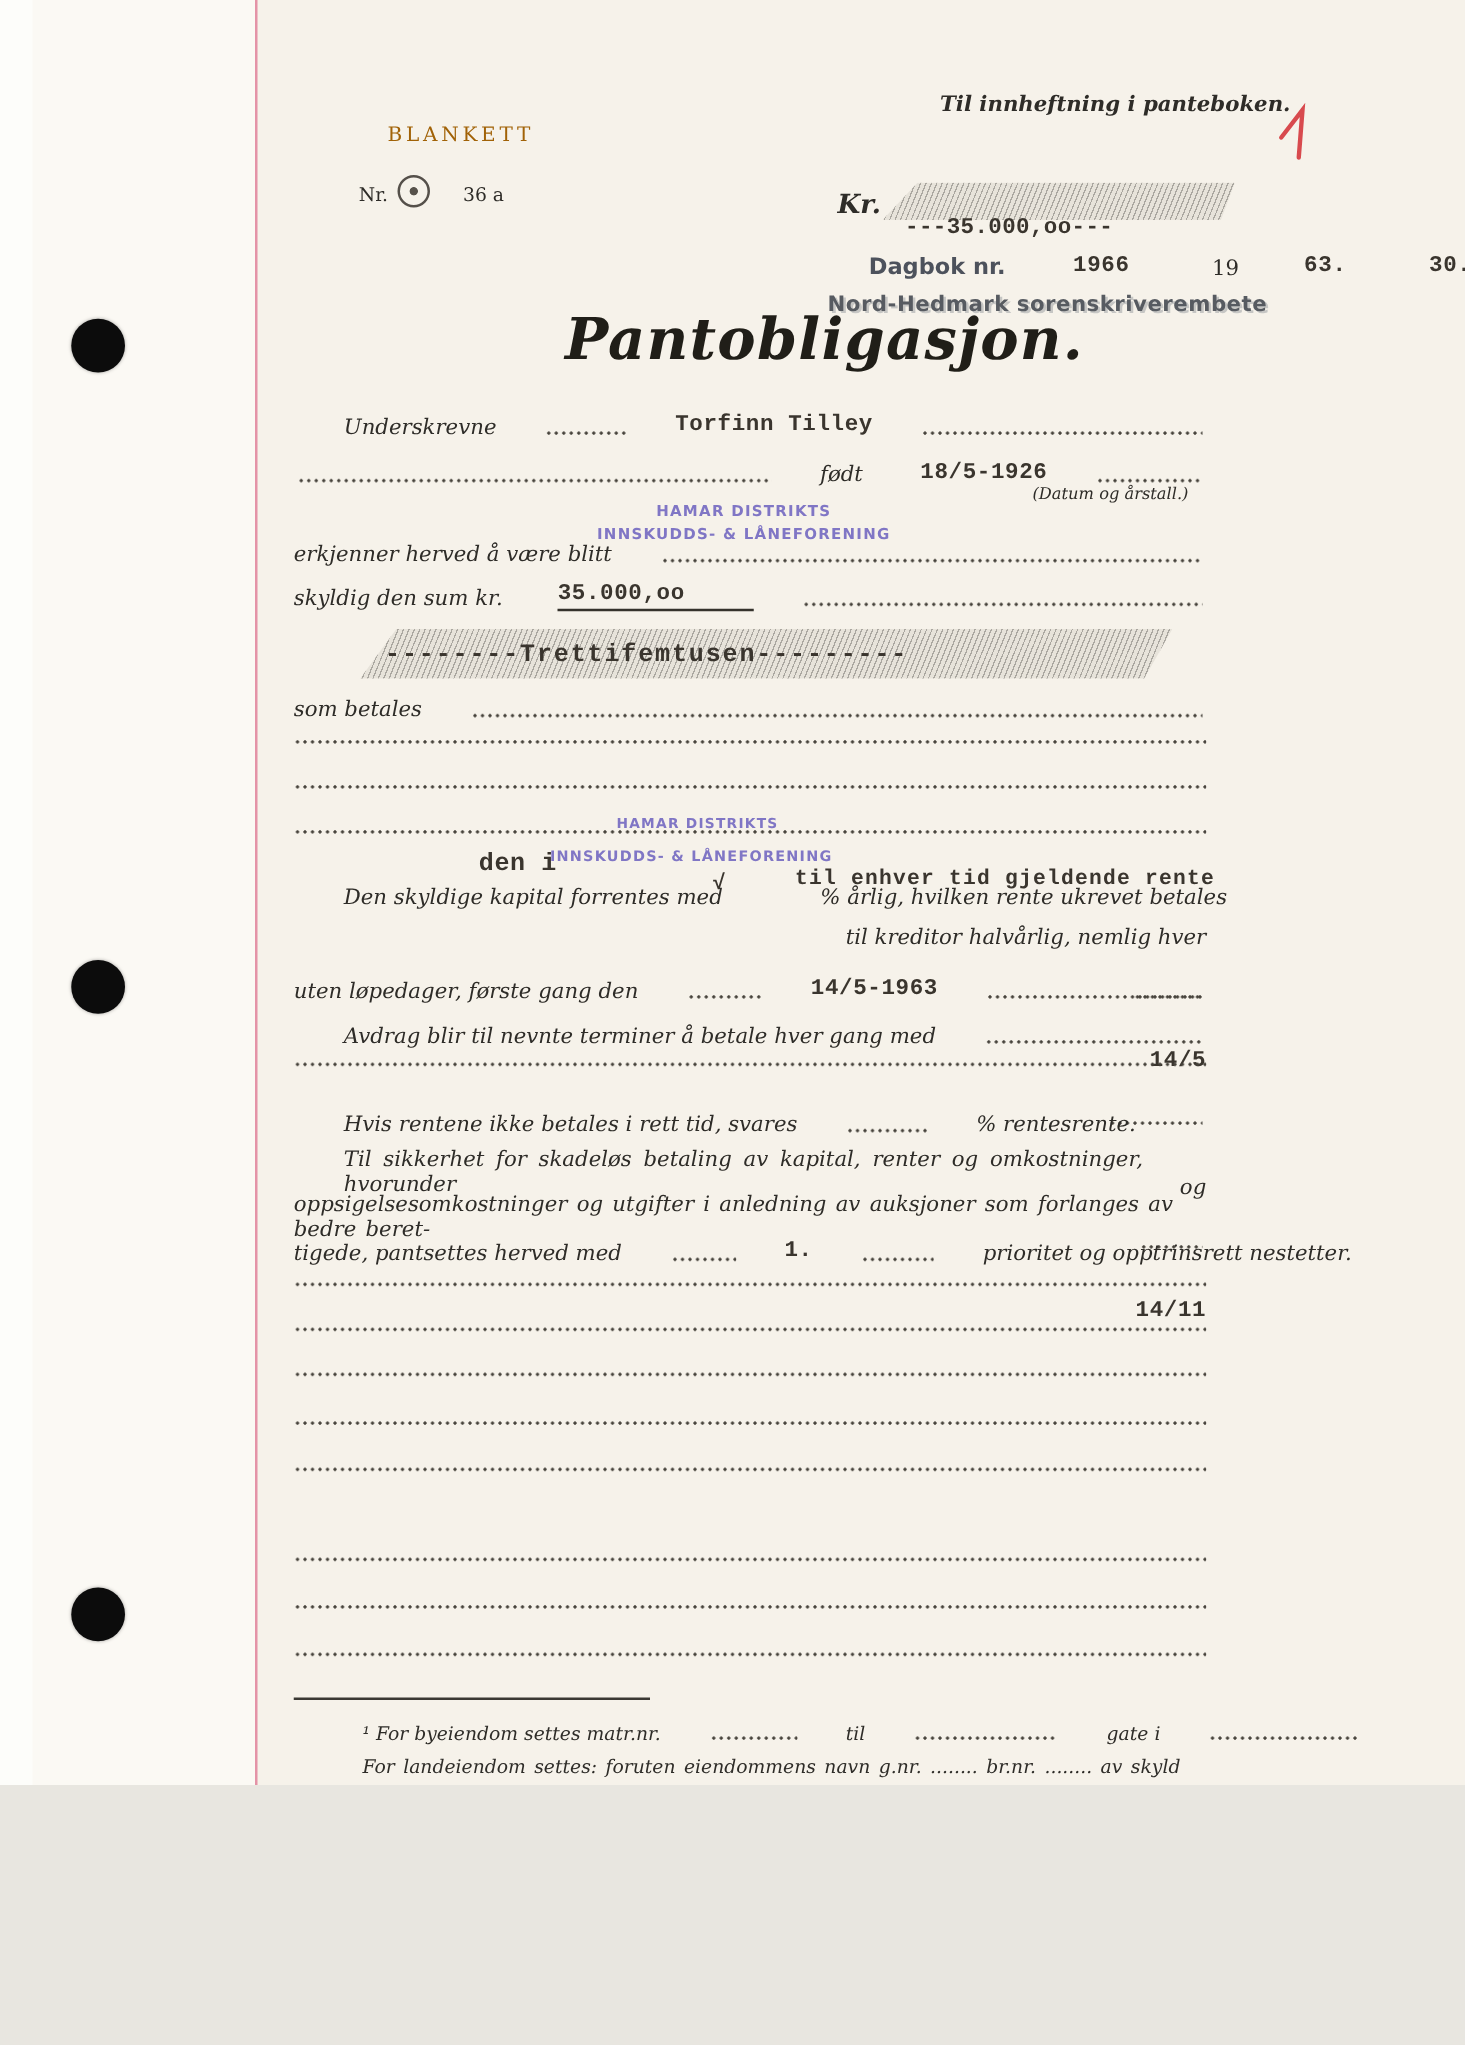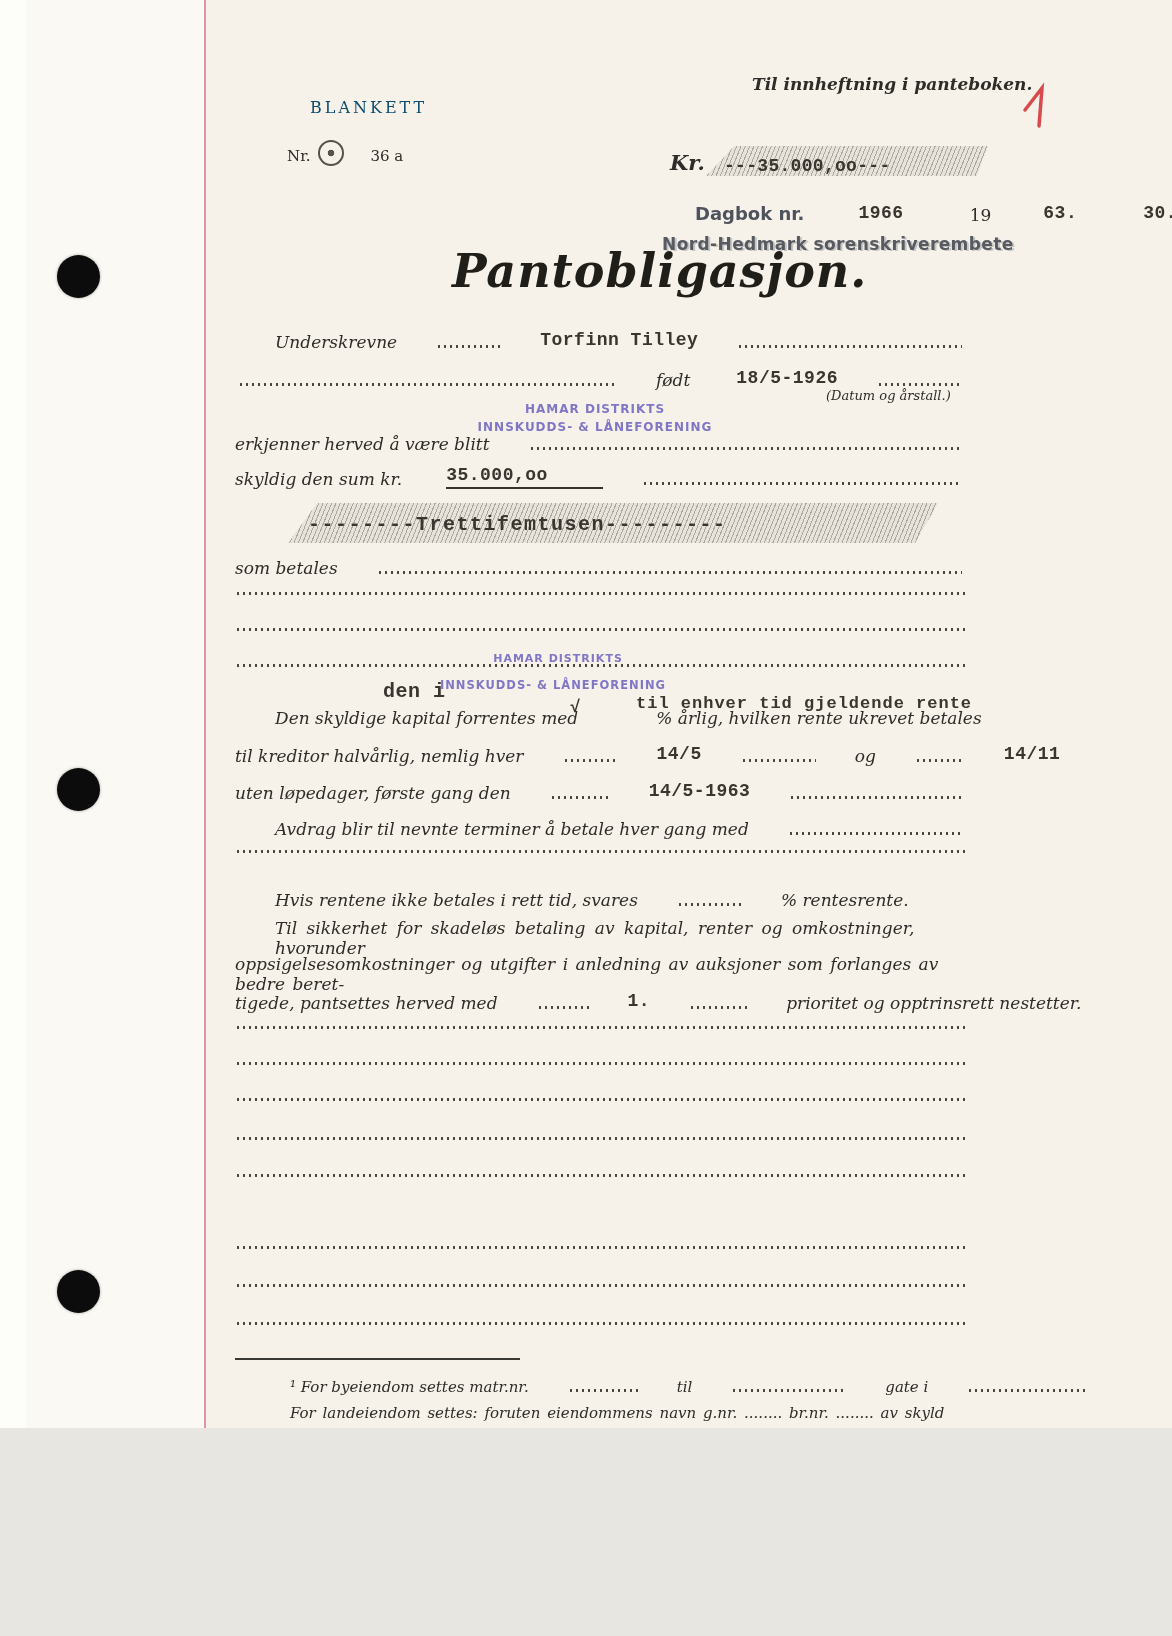--- a/index.html
+++ b/index.html
@@ -32,21 +32,21 @@
            font-weight:700; color:#8076c5; letter-spacing:1px; text-align:center;
            font-style:normal; font-size:12px; z-index:4; }
   .stamped { font-family:"DejaVu Sans","Liberation Sans",sans-serif; font-style:normal;
              font-weight:700; color:#4d525c; }
   .hatch { position:absolute;
            background:
              repeating-linear-gradient(112deg, rgba(72,70,66,.38) 0 1px, rgba(0,0,0,0) 1px 4px),
              linear-gradient(#e7e3da,#e7e3da); }
   .doc-title { position:absolute; left:452px; top:244px; font-size:46px; font-weight:700;
                font-style:italic; letter-spacing:1px; color:#201e18; }
-  .blankett { position:absolute; left:310px; top:98px; font-size:16px; letter-spacing:3px; color:#0c4a6e; }
+  .blankett { position:absolute; left:310px; top:98px; font-size:16px; letter-spacing:3px; color:#a16207; }
   .uline { border-bottom:2px solid #35322c; padding-right:55px; }
   .seal { display:inline-block; width:22px; height:22px; border-radius:50%;
           border:2px solid #55504a; margin:0 8px -5px 8px;
           background:radial-gradient(circle,#57524b 3px,transparent 3.6px); }
   .ovl { position:absolute; z-index:5; white-space:nowrap; }
   .courtstamp { position:absolute; left:662px; top:234px; font-family:"DejaVu Sans","Liberation Sans",sans-serif;
                 font-weight:700; font-size:17px; color:#42474f; letter-spacing:.4px; opacity:.88;
                 text-shadow:2px 1px 0 rgba(90,98,112,.35); font-style:normal; }
   .fnrule { position:absolute; left:235px; top:1358px; width:285px; height:2px; background:#3a3833; }
   .fn { font-size:15px; }
@@ -72,21 +72,21 @@
   <div class="blankett">BLANKETT</div>
 
   <div class="abs" style="left:287px; top:140px; font-size:15px;">
     <span>Nr.</span><span class="seal"></span><span style="margin-left:18px;">36 a</span>
   </div>
 
   <div class="abs printed" style="left:670px; top:150px; font-size:21px; font-weight:700;">Kr.</div>
 
   <div class="hatch" style="left:706px; top:146px; width:282px; height:30px;
        clip-path:polygon(10% 0,100% 0,96% 100%,0 100%);"></div>
-  <div class="ovl typed" style="left:724px; top:156px; font-size:18px; letter-spacing:.3px;">---35.000,oo---</div>
+  <div class="ovl typed" style="left:724px; top:172px; font-size:18px; letter-spacing:.3px;">---35.000,oo---</div>
 
   <div class="fline" style="left:695px; top:199px; width:430px;">
     <span class="stamped" style="font-size:18px;">Dagbok nr.</span>
     <span class="typed" style="margin-left:18px;">1966</span>
     <span class="printed" style="margin-left:30px; font-style:normal;">19</span>
     <span class="typed" style="margin-left:16px;">63.</span>
     <span class="typed" style="margin-left:30px;">30.5.</span>
   </div>
 
   <div class="courtstamp">Nord-Hedmark sorenskriverembete</div>
@@ -140,21 +140,21 @@
   <div class="ovl typed" style="left:383px; top:680px; font-size:20px;">den i</div>
   <div class="ovl typed" style="left:636px; top:694px; font-size:17px; letter-spacing:1px;">til enhver tid gjeldende rente</div>
   <div class="ovl typed" style="left:570px; top:698px; font-size:17px;">√</div>
 
   <div class="fline" style="left:275px; top:702px; width:690px;">
     <span class="printed">Den skyldige kapital forrentes med</span>
     <span class="ld"></span>
     <span class="printed">% årlig, hvilken rente ukrevet betales</span>
   </div>
 
-  <div class="fline" style="left:235px; top:740px; width:730px;">
+  <div class="fline" style="left:235px; top:740px; width:730px;flex-direction:column;">
     <span class="printed">til kreditor halvårlig, nemlig hver</span>
     <span class="ld f0" style="width:55px;"></span>
     <span class="typed">14/5</span>
     <span class="ld f0" style="width:75px;"></span>
     <span class="printed">og</span>
     <span class="ld f0" style="width:50px;"></span>
     <span class="typed">14/11</span>
     <span class="ld"></span>
   </div>
 

